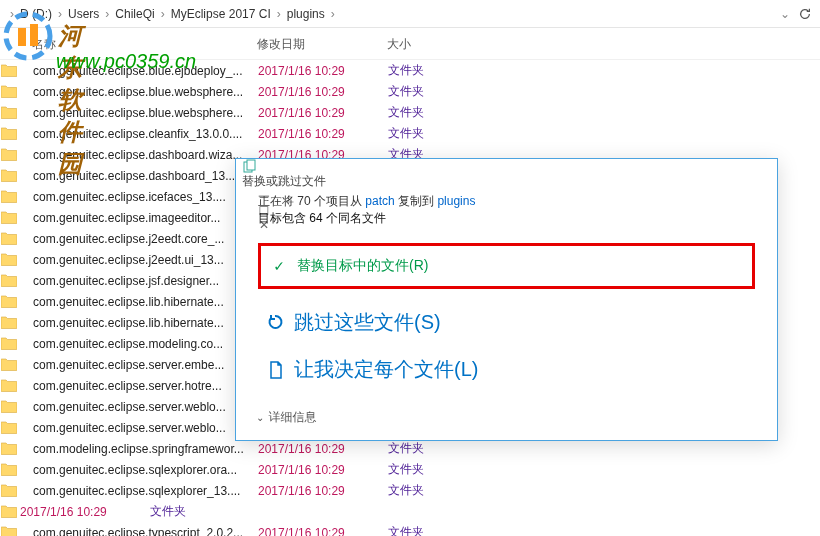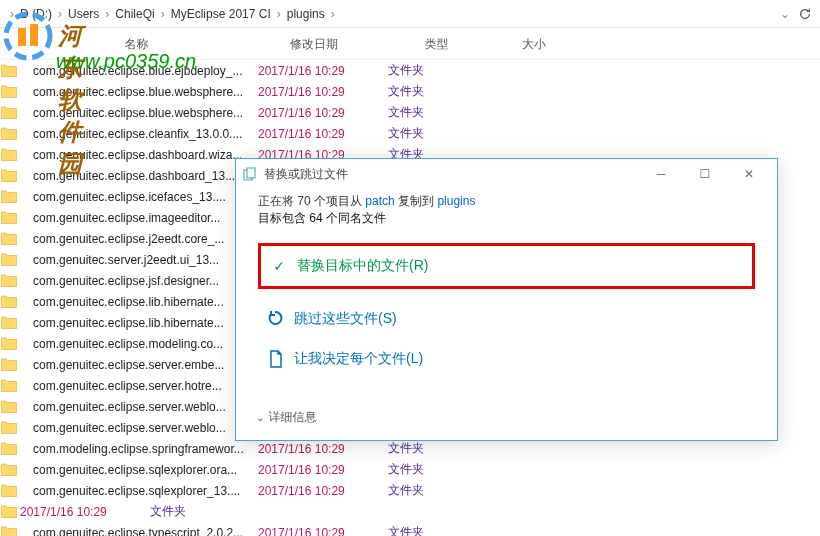--- a/index.html
+++ b/index.html
@@ -4,55 +4,55 @@
 <style>
 * { margin: 0; padding: 0; box-sizing: border-box; font-family: "Microsoft YaHei", sans-serif; }
 body { width: 820px; height: 536px; background: #fff; position: relative; overflow: hidden; font-size: 12px; }
 
 .breadcrumb { height: 28px; border-bottom: 1px solid #e5e5e5; display: flex; align-items: center; padding: 0 4px; color: #333; }
 .breadcrumb .sep { margin: 0 6px; color: #888; }
 .breadcrumb .item { cursor: pointer; }
 .breadcrumb .end-chev { margin-left: auto; margin-right: 8px; color: #888; }
 .breadcrumb .refresh { width: 14px; height: 14px; margin-right: 4px; }
 
-.header-row { display: flex; padding: 8px 0 6px 4px; color: #555; border-bottom: 1px solid #f0f0f0; text-align: center; }
+.header-row { display: flex; padding: 8px 0 6px 12px; color: #555; border-bottom: 1px solid #f0f0f0; }
 .col-name { width: 245px; padding-left: 20px; }
 .col-date { width: 130px; }
 .col-type { width: 115px; }
 .col-size { width: 80px; }
 
 .file-list { }
 .file-row { display: flex; align-items: center; height: 21px; }
 .folder-icon { width: 16px; height: 13px; margin: 0 3px 0 1px; display: inline-block; }
 .folder-icon svg { display: block; }
 .fname { width: 225px; white-space: nowrap; overflow: hidden; text-overflow: ellipsis; color: #222; margin-left: 13px; }
 .fdate { width: 130px; color: #be185d; }
 .ftype { width: 115px; color: #4c1d95; }
 
 .watermark { position: absolute; top: 6px; left: 0; pointer-events: none; }
 .logo-circle { position: absolute; left: 0; top: 2px; width: 56px; height: 56px; }
 .wm-text { position: absolute; left: 58px; top: 14px; font-size: 24px; font-weight: bold; color: #a16207; letter-spacing: 2px; font-style: italic; }
 .wm-url { position: absolute; left: 56px; top: 44px; font-size: 20px; font-weight: normal; color: #00a000; font-style: italic; }
 
 .dialog { position: absolute; left: 235px; top: 158px; width: 543px; height: 283px; background: #fff; border: 1px solid #4aa3e0; box-shadow: 0 4px 20px rgba(0,0,0,.15); }
-.titlebar { height: 30px; display: flex; align-items: center; padding: 0 6px; }
+.titlebar { height: 30px; display: flex; padding: 0 6px; flex-direction: column; }
 .titlebar .tb-icon { width: 16px; height: 16px; margin-right: 6px; display: flex; align-items: center; justify-content: center; }
 .titlebar .tb-title { flex: 1; color: #444; }
 .titlebar .tb-btn { width: 44px; height: 28px; display: flex; align-items: center; justify-content: center; color: #666; }
 .dlg-body { padding: 4px 22px; }
 .line1 { color: #333; }
 .line1 .link { color: #0066cc; }
 .line2 { font-size: 12px; color: #111; margin-bottom: 16px; }
 
 .opt-wrap { border: 3px solid #e60000; padding: 0; margin-bottom: 10px; }
 .opt { display: flex; align-items: center; padding: 10px 8px; cursor: pointer; font-size: 14px; }
 .opt .oicon { width: 20px; height: 20px; margin-right: 8px; display: flex; align-items: center; justify-content: center; }
 .opt.green { color: #009a4a; }
 .opt.green .oicon { color: #009a4a; }
-.opt-plain { display: flex; align-items: center; padding: 10px 8px; cursor: pointer; font-size: 14px; color: #0072c6; }
+.opt-plain { display: flex; align-items: center; padding: 10px 8px; cursor: pointer; font-size: 20px; color: #0072c6; }
 .opt-plain .oicon { width: 20px; height: 20px; margin-right: 8px; display: flex; align-items: center; justify-content: center; color: #0072c6; }
 
 .details { display: flex; align-items: center; padding: 14px 20px; color: #555; cursor: pointer; position: absolute; bottom: 0; }
 .details .chev { margin-right: 4px; font-size: 10px; }
 </style>
 </head>
 <body>
 
 <div class="breadcrumb">
   <span class="sep">›</span>
@@ -68,21 +68,20 @@
   <span class="sep">›</span>
   <span class="end-chev">⌄</span>
   <svg class="refresh" viewBox="0 0 16 16">
       <path fill="none" stroke="#555" stroke-width="1.4" d="M13 8a5 5 0 1 1-1.5-3.5M13 2v3h-3"></path>
     </svg>
 </div>
 
 <div class="header-row">
   <div class="col-name">名称</div>
   <div class="col-date">修改日期</div>
-  <div class="col-type">类型</div>
   <div class="col-size">大小</div>
 </div>
 
 <div class="file-list" id="file-list">
     <div class="file-row">
       <span class="folder-icon">
         <svg width="16" height="13" viewBox="0 0 16 13">
           <path fill="#ffd86b" stroke="#d6a93e" stroke-width="0.6" d="M0 2c0-1 0-1 1-1h4l1.5 1.5H15c1 0 1 0 1 1v8c0 1 0 1-1 1H1c-1 0-1 0-1-1z"></path>
         </svg>
       </span>
@@ -169,21 +168,21 @@
       <span class="fname">com.genuitec.eclipse.j2eedt.core_...</span>
       <span class="fdate"></span>
       <span class="ftype"></span>
     </div>
     <div class="file-row">
       <span class="folder-icon">
         <svg width="16" height="13" viewBox="0 0 16 13">
           <path fill="#ffd86b" stroke="#d6a93e" stroke-width="0.6" d="M0 2c0-1 0-1 1-1h4l1.5 1.5H15c1 0 1 0 1 1v8c0 1 0 1-1 1H1c-1 0-1 0-1-1z"></path>
         </svg>
       </span>
-      <span class="fname">com.genuitec.server.j2eedt.ui_13...</span>
+      <span class="fname">com.genuitec.eclipse.j2eedt.ui_13...</span>
       <span class="fdate"></span>
       <span class="ftype"></span>
     </div>
     <div class="file-row">
       <span class="folder-icon">
         <svg width="16" height="13" viewBox="0 0 16 13">
           <path fill="#ffd86b" stroke="#d6a93e" stroke-width="0.6" d="M0 2c0-1 0-1 1-1h4l1.5 1.5H15c1 0 1 0 1 1v8c0 1 0 1-1 1H1c-1 0-1 0-1-1z"></path>
         </svg>
       </span>
       <span class="fname">com.genuitec.eclipse.jsf.designer...</span>

